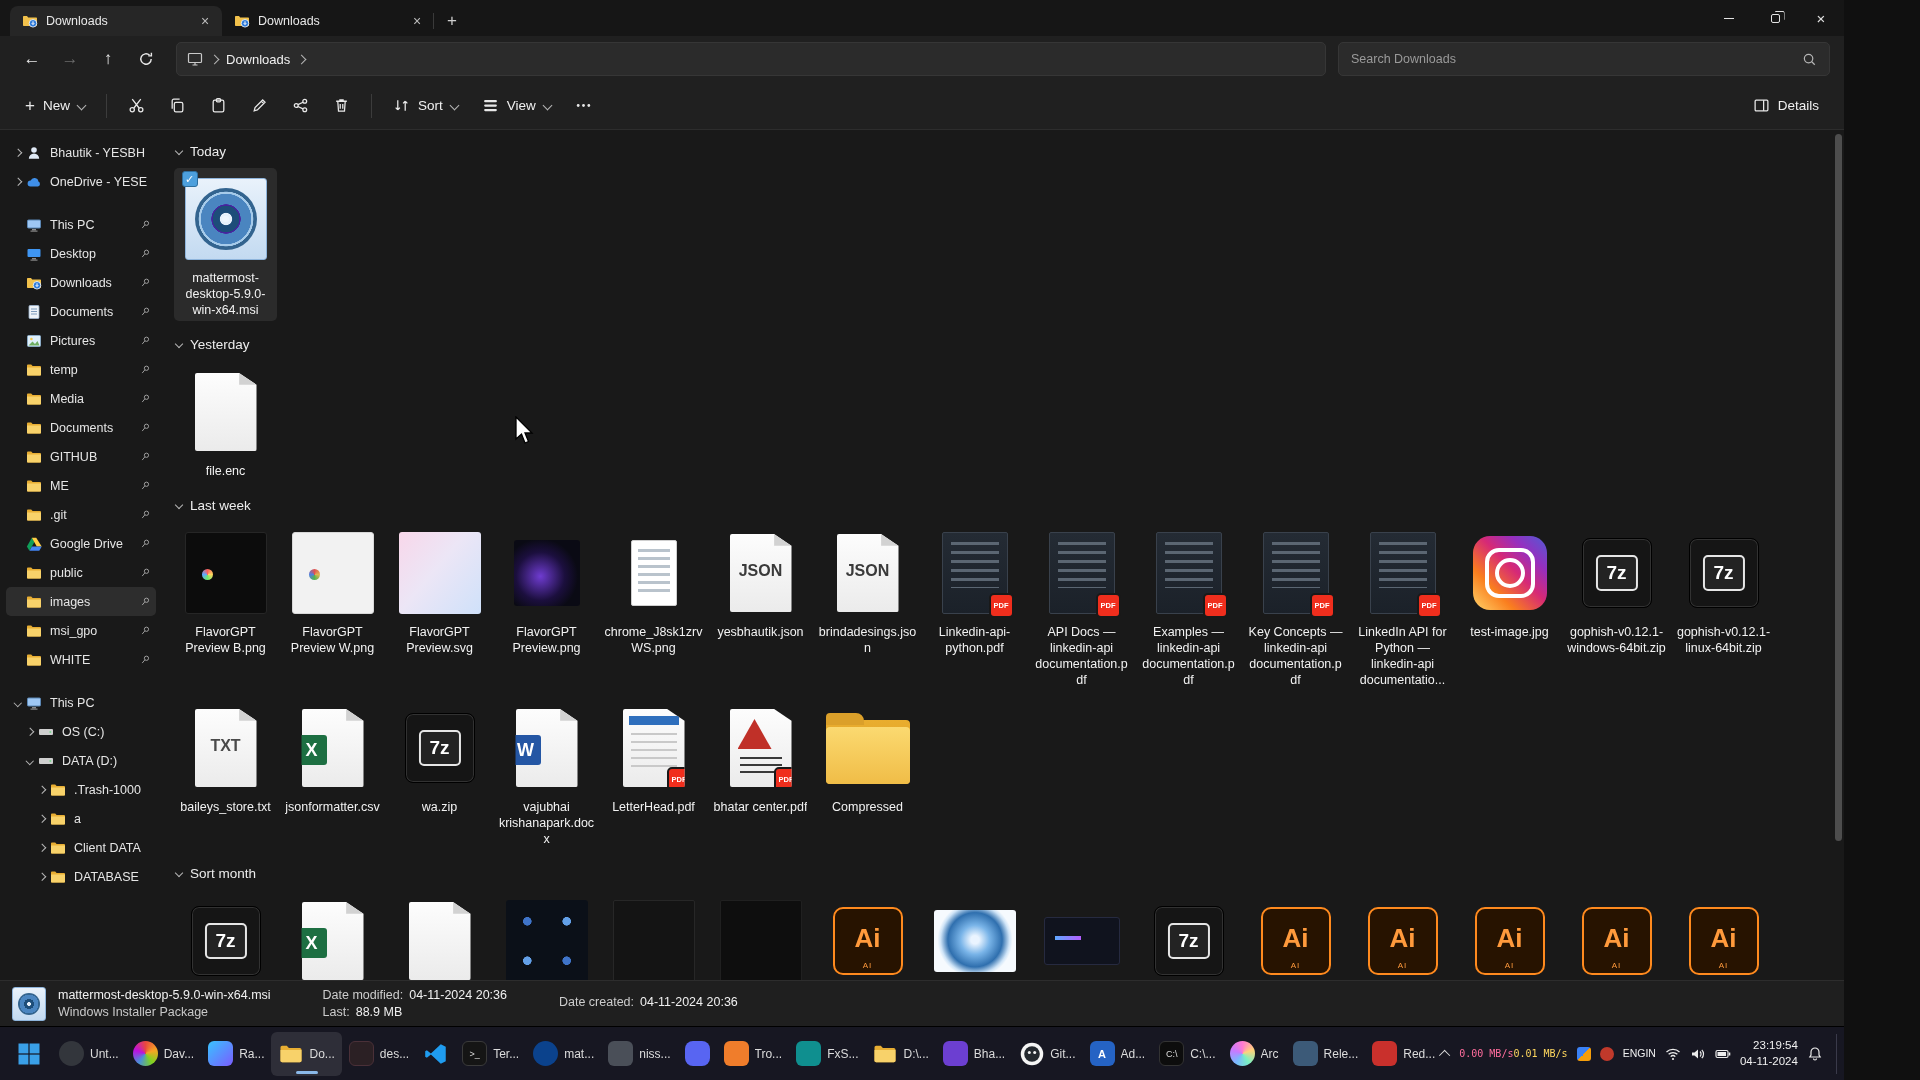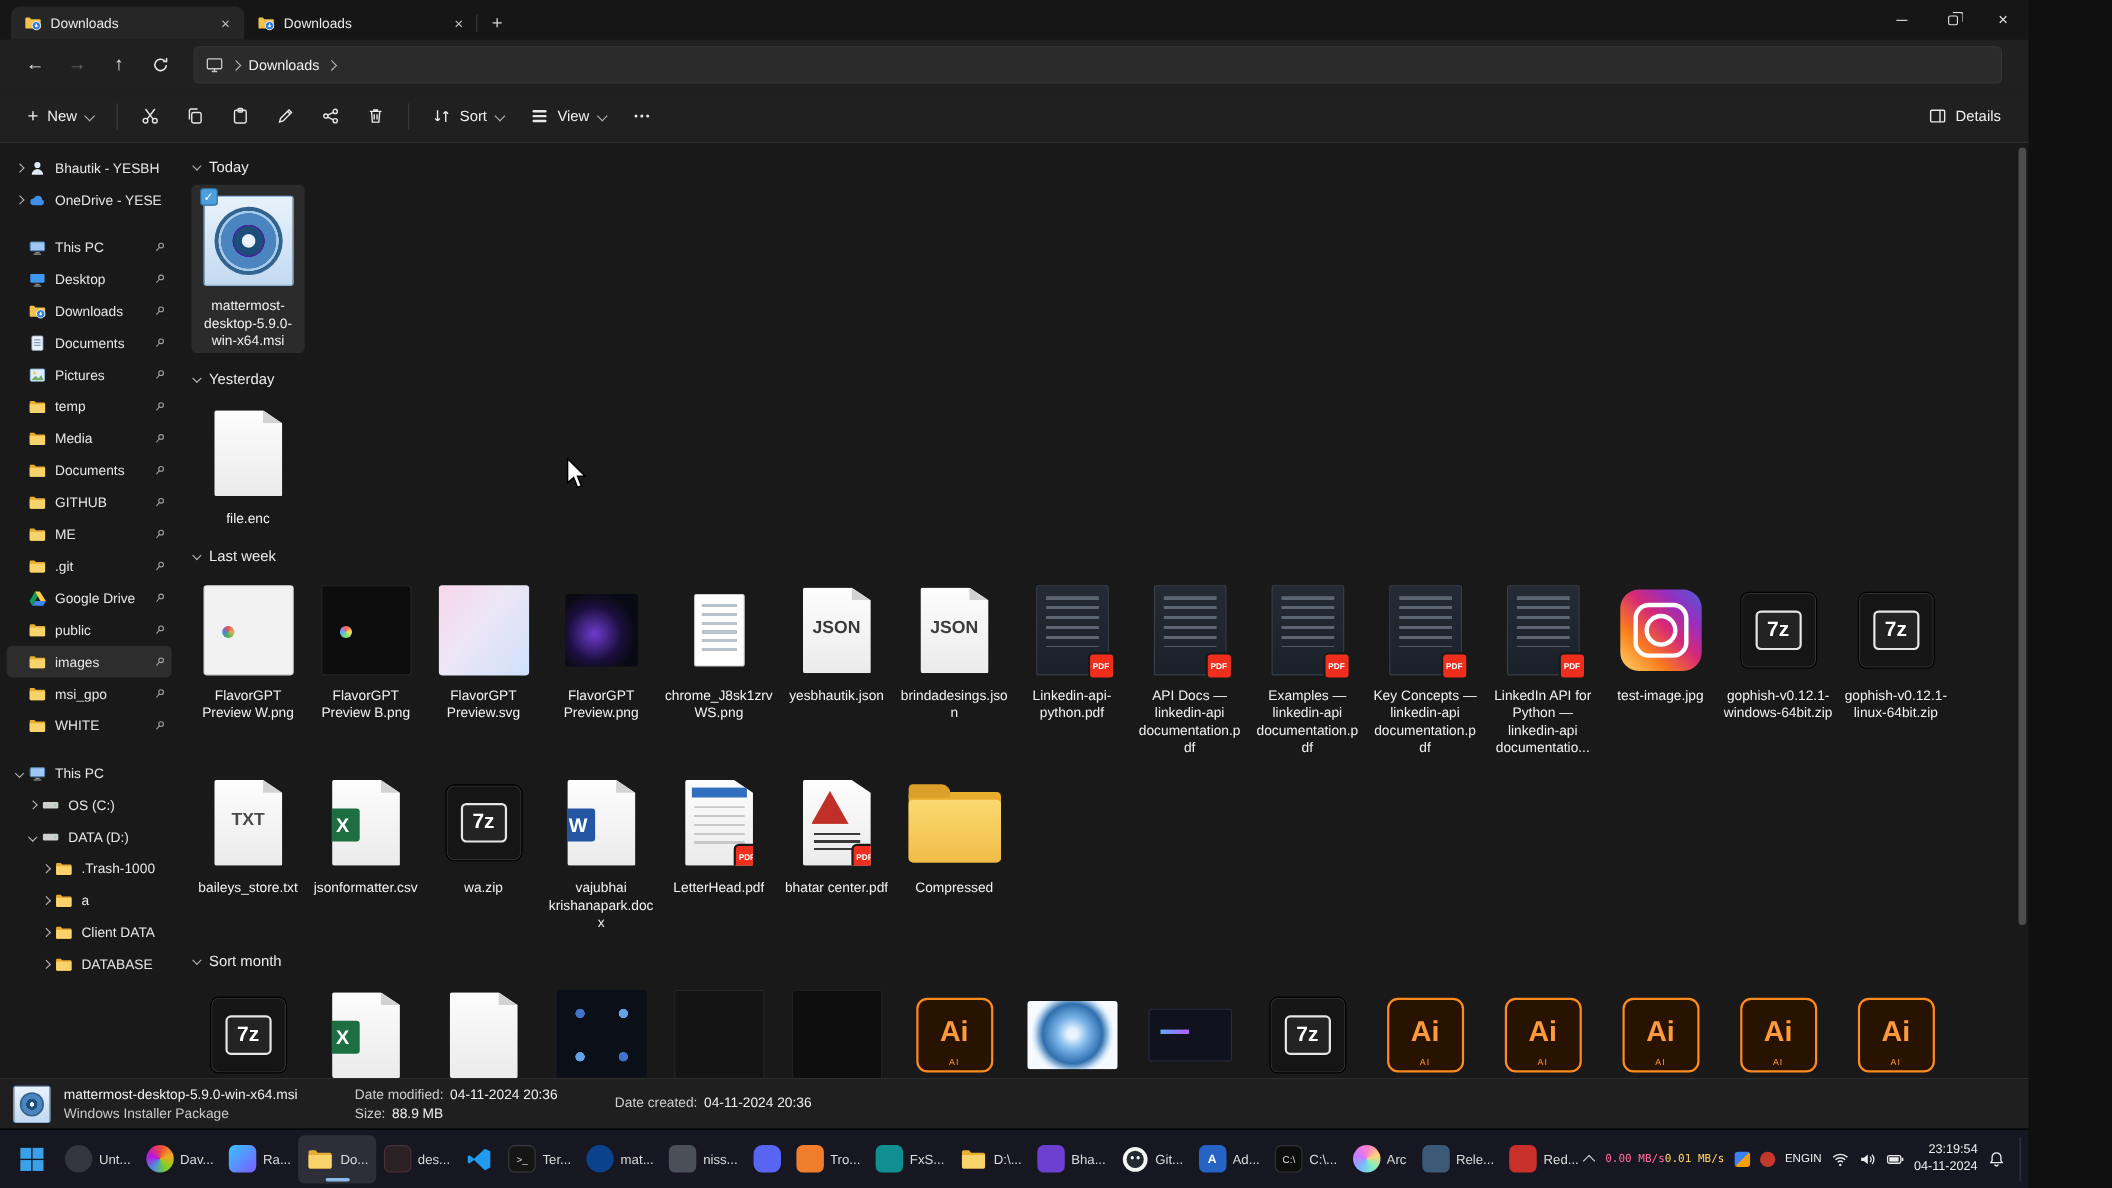--- a/index.html
+++ b/index.html
@@ -238,20 +238,27 @@
         <span class="crumb-ico">
           <svg viewBox="0 0 16 16">
               <rect x="1.5" y="2.5" width="13" height="9" rx="1" fill="none" stroke="#c9c9c9" stroke-width="1.2"></rect>
               <path d="M5.5 14h5M8 11.8V14" stroke="#c9c9c9" stroke-width="1.2" fill="none"></path>
             </svg>
         </span>
         <span class="chev r"></span>
         <span class="crumb">Downloads</span>
         <span class="chev r"></span>
       </div>
+      <div class="searchbox">
+        <input class="search-input" type="text" placeholder="Search Downloads" style="">
+        <svg viewBox="0 0 16 16">
+            <circle cx="7" cy="7" r="4.5" fill="none" stroke="#b5b5b5" stroke-width="1.3"></circle>
+            <path d="m10.4 10.4 3.2 3.2" stroke="#b5b5b5" stroke-width="1.3"></path>
+          </svg>
+      </div>
     </div>
 
     <div class="toolbar">
       <button class="tb-btn">
         <span class="plus-glyph">+</span>
         <span>New</span>
         <span class="chev d"></span>
       </button>
       <span class="tb-sep"></span>
       <button class="tb-btn">
@@ -724,29 +731,29 @@
               <div class="label">file.enc</div>
             </div>
           </div>
           <div class="group-header">
             <span class="chev d"></span>
             <span>Last week</span>
           </div>
           <div class="grid">
             <div class="tile">
               <div class="fi-wrap">
+                <div class="fi fi-tblack"></div>
+              </div>
+              <div class="label">FlavorGPT Preview B.png</div>
+            </div>
+            <div class="tile">
+              <div class="fi-wrap">
                 <div class="fi fi-twhite"></div>
               </div>
               <div class="label">FlavorGPT Preview W.png</div>
-            </div>
-            <div class="tile">
-              <div class="fi-wrap">
-                <div class="fi fi-tblack"></div>
-              </div>
-              <div class="label">FlavorGPT Preview B.png</div>
             </div>
             <div class="tile">
               <div class="fi-wrap">
                 <div class="fi fi-tpastel"></div>
               </div>
               <div class="label">FlavorGPT Preview.svg</div>
             </div>
             <div class="tile">
               <div class="fi-wrap">
                 <div class="fi fi-tpurple"></div>
@@ -978,21 +985,21 @@
           <span class="status-name">mattermost-desktop-5.9.0-win-x64.msi</span>
           <span class="status-sub">Windows Installer Package</span>
         </div>
       </div>
       <div class="status-col">
         <span class="row">
             <span class="status-lbl">Date modified:</span>
             <span class="status-val">04-11-2024 20:36</span>
           </span>
         <span class="row">
-            <span class="status-lbl">Size:</span>
+            <span class="status-lbl">Last:</span>
             <span class="status-val">88.9 MB</span>
           </span>
       </div>
       <div class="status-col">
         <span class="row">
             <span class="status-lbl">Date created:</span>
             <span class="status-val">04-11-2024 20:36</span>
           </span>
         <span class="row"> </span>
       </div>

